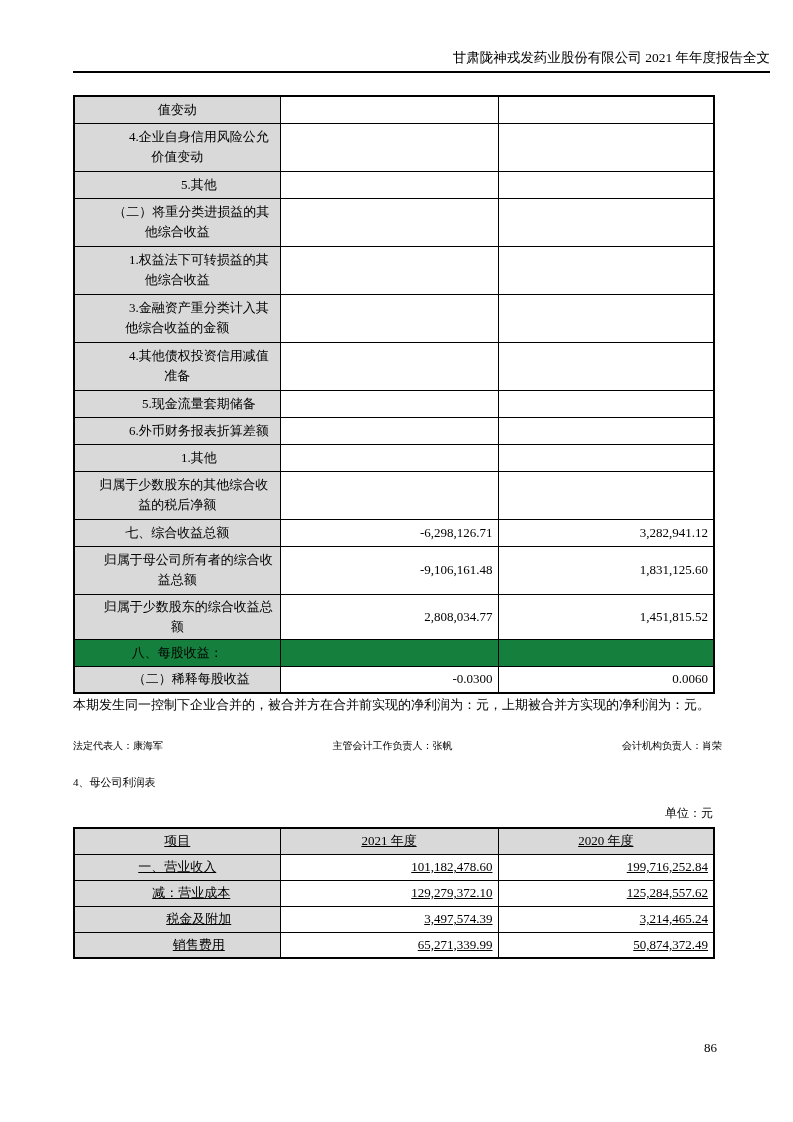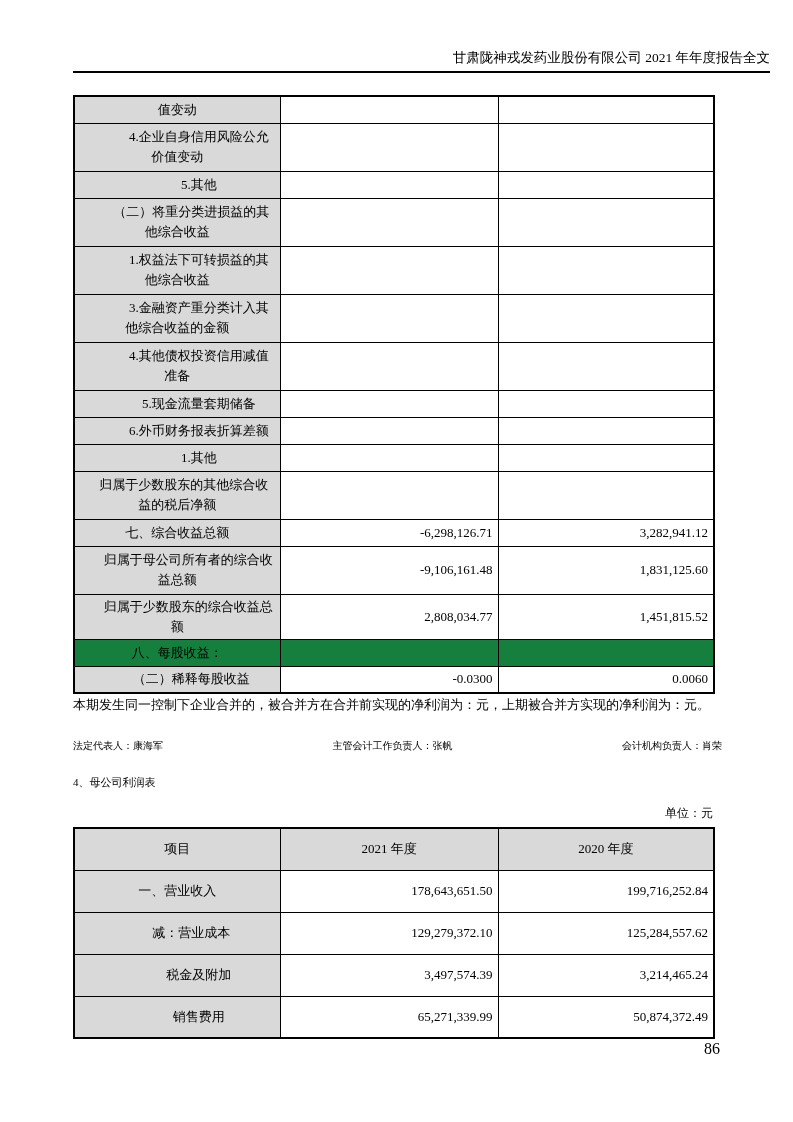--- a/index.html
+++ b/index.html
@@ -45,21 +45,21 @@
   }
   td.val{
     text-align:right;
     padding-right:6px;
     background:#fff;
     margin-top:16px;
   }
   tr.gray-row td{background:#15803d;}
   tr.h1{height:27px;}
   tr.h2{height:48px;}
-  tr.hh{height:42px;}
+  tr.hh{height:26px;text-decoration:underline;}
   .ind1{text-indent:13px;}
   .ind2{text-indent:22px;}
   .ind3{text-indent:28px;}
   .ind4{text-indent:43px;margin-left:16px;}
   
   #table1{margin-top:22px;}
   
   .merge-note{
     width:660px;
     margin-top:2px;
@@ -88,21 +88,21 @@
   #table2{margin-top:5px;}
   #table2 th{
     background:#d9d9d9;
     text-align:center;
   }
   
   .page-number{
     position:absolute;
     top:1040px;
     left:704px;
-    font-size:16px;
+    font-size:13px;
   }
 </style>
 </head>
 <body>
 
 <div class="page">
 
   <div class="doc-header">
     <span>甘肃陇神戎发药业股份有限公司 2021 年年度报告全文</span>
   </div>
@@ -216,21 +216,21 @@
         <col style="width:216px">
       </colgroup>
     <tbody>
       <tr class="hh">
         <th>项目</th>
         <th>2021 年度</th>
         <th>2020 年度</th>
       </tr>
       <tr class="hh">
         <td class="lbl">一、营业收入</td>
-        <td class="val">178,643,651.50</td>
+        <td class="val">101,182,478.60</td>
         <td class="val">199,716,252.84</td>
       </tr>
       <tr class="hh">
         <td class="lbl ind3">减：营业成本</td>
         <td class="val">129,279,372.10</td>
         <td class="val">125,284,557.62</td>
       </tr>
       <tr class="hh">
         <td class="lbl ind4">税金及附加</td>
         <td class="val">3,497,574.39</td>

